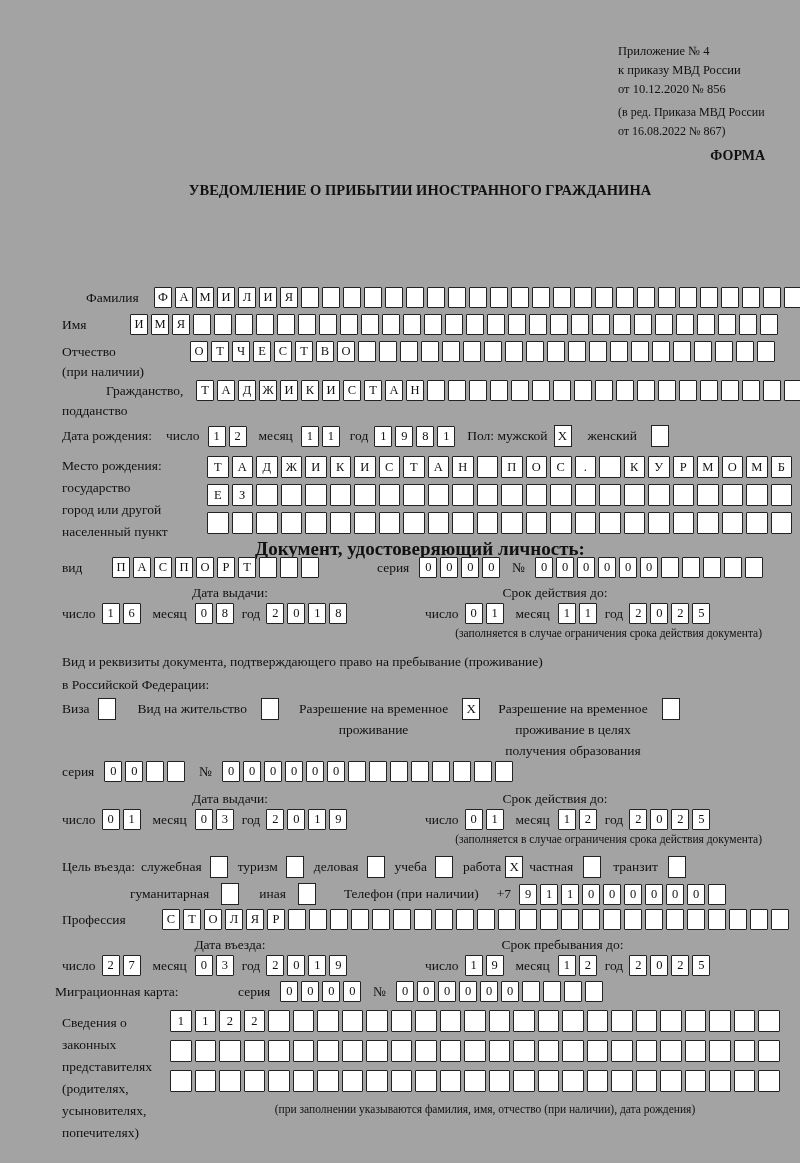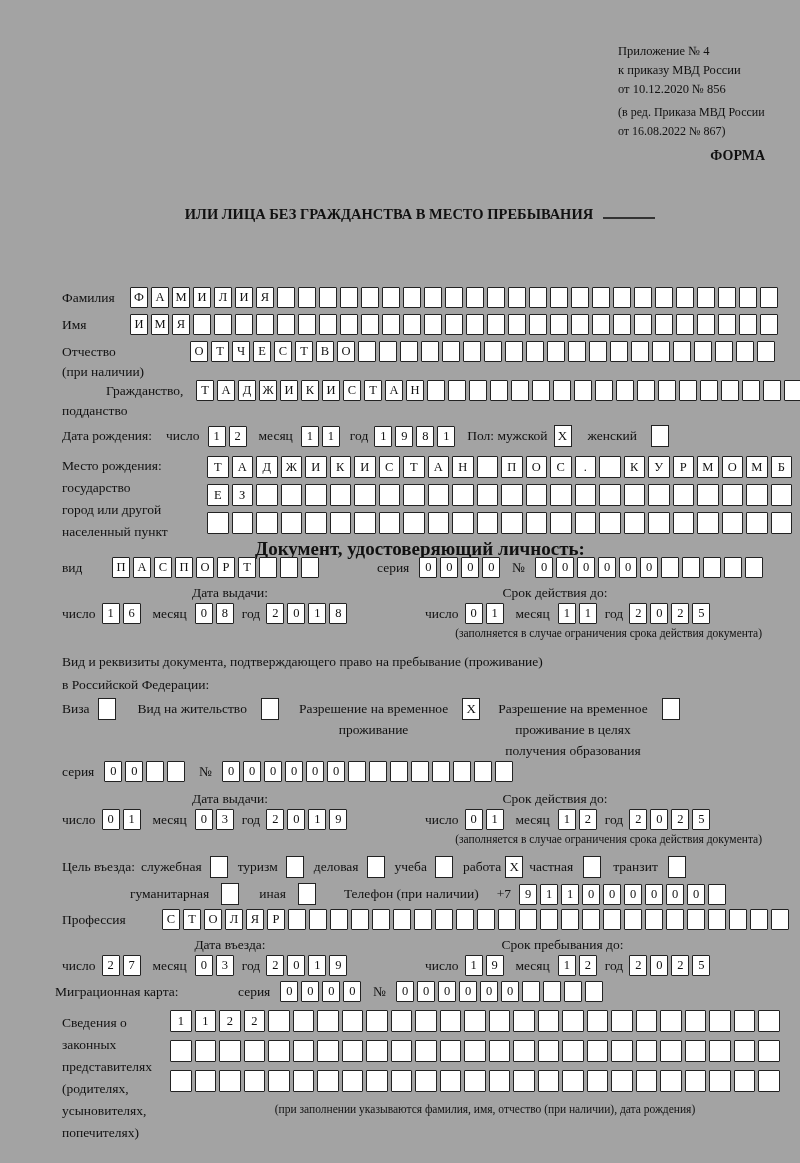--- a/index.html
+++ b/index.html
@@ -36,27 +36,25 @@
   <div class="abs" style="left:618px;top:42px;font-size:12.5px;line-height:19px;">
     <div>Приложение № 4</div>
     <div>к приказу МВД России</div>
     <div>от 10.12.2020 № 856</div>
     <div style="margin-top:4px;font-size:12px;">(в ред. Приказа МВД России</div>
     <div style="font-size:12px;">от 16.08.2022 № 867)</div>
   </div>
 
   <div class="abs b" style="left:500px;top:148px;width:265px;text-align:right;font-size:14px;">ФОРМА</div>
 
-  <div class="abs b center" style="left:40px;top:204px;width:760px;font-size:14.5px;">
-    <span>ИЛИ ЛИЦА БЕЗ ГРАЖДАНСТВА В МЕСТО ПРЕБЫВАНИЯ</span><span class="underline-blank"></span>
-  </div>
+  <div class="abs b center" style="left:40px;top:182px;width:760px;font-size:14.5px;">УВЕДОМЛЕНИЕ О ПРИБЫТИИ ИНОСТРАННОГО ГРАЖДАНИНА</div>
 
 
   <div class="row" style="left:62px;top:287px;">
-    <span class="lbl" style="width:68px;">Фамилия</span>
+    <span class="lbl" style="width:68px;margin-left:24px;">Фамилия</span>
     <span class="cells">
         <span class="cell">Ф</span>
         <span class="cell">А</span>
         <span class="cell">М</span>
         <span class="cell">И</span>
         <span class="cell">Л</span>
         <span class="cell">И</span>
         <span class="cell">Я</span>
         <span class="cell"></span>
         <span class="cell"></span>

